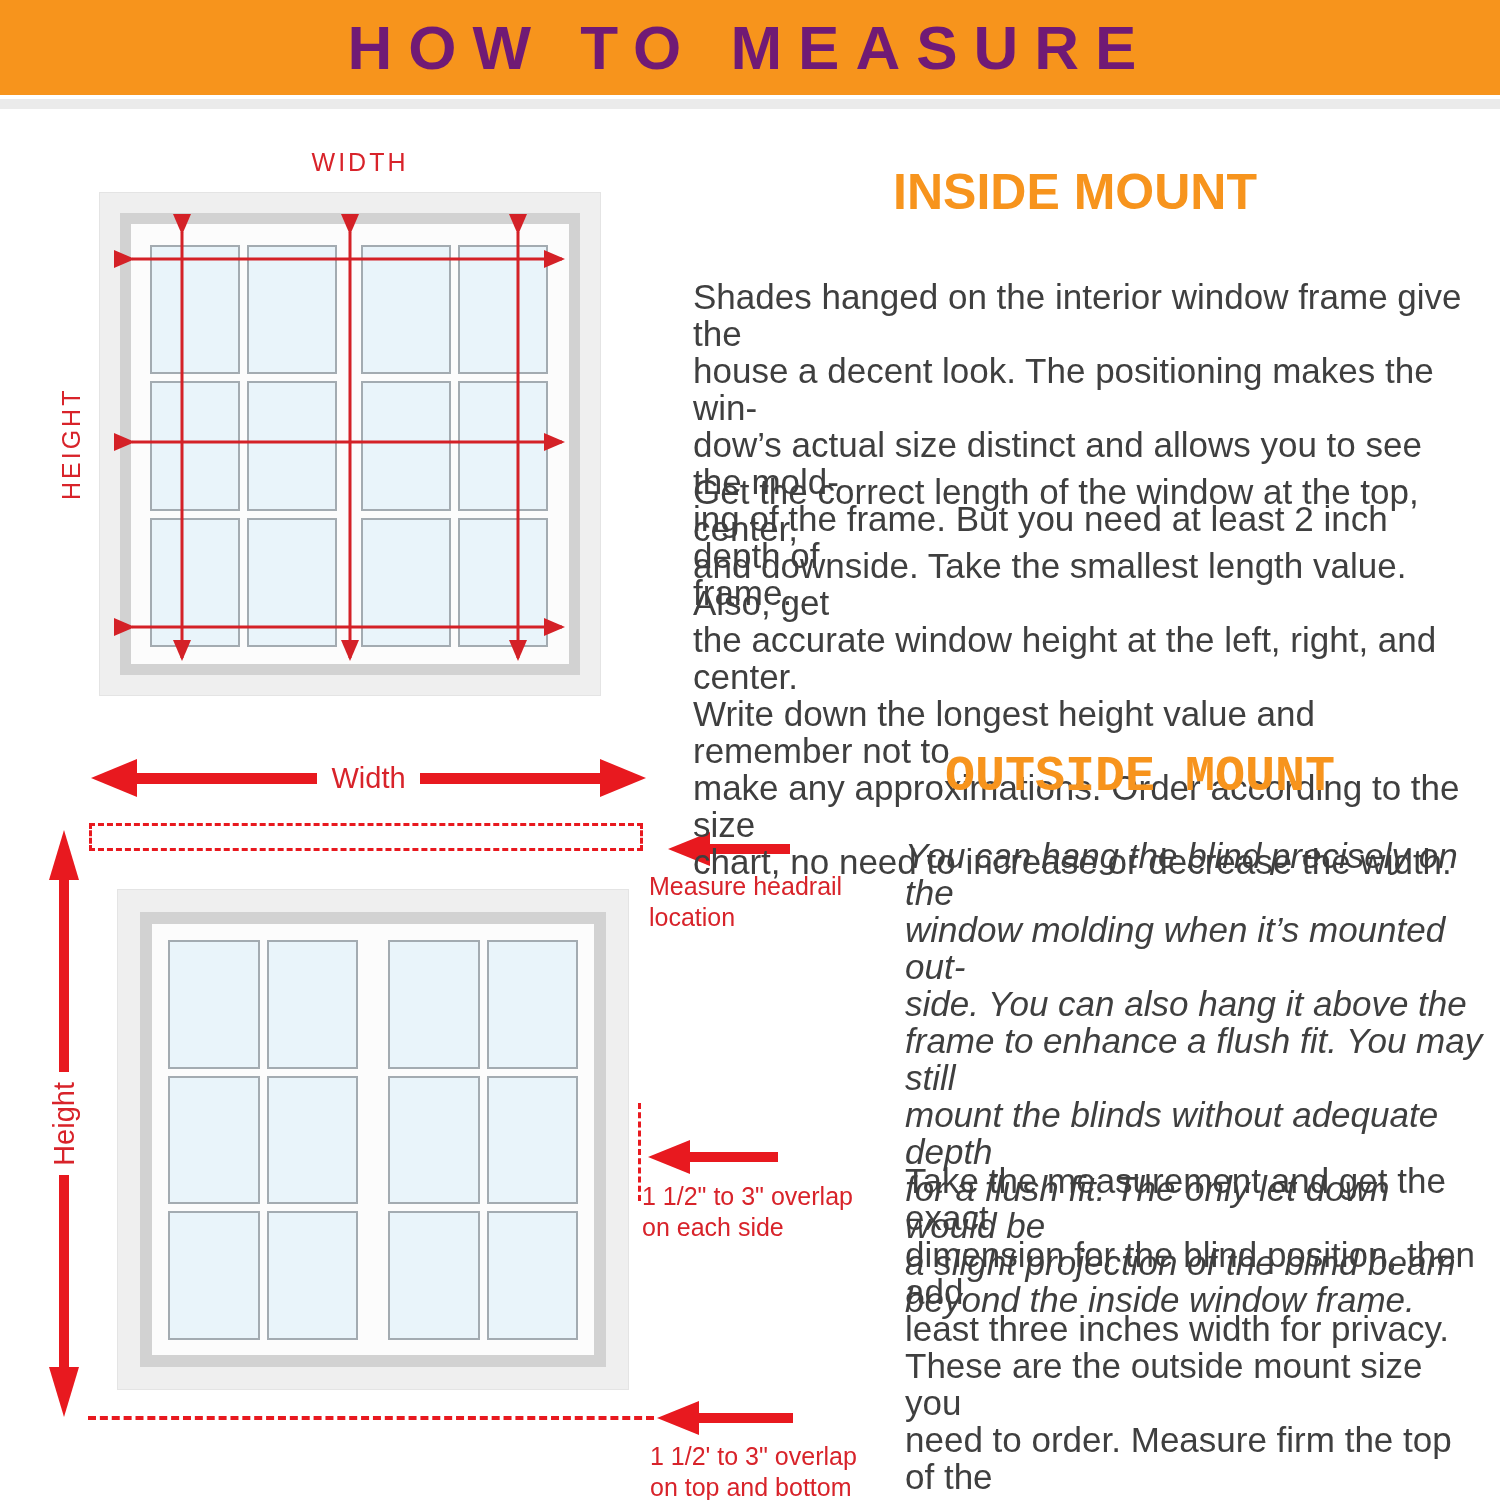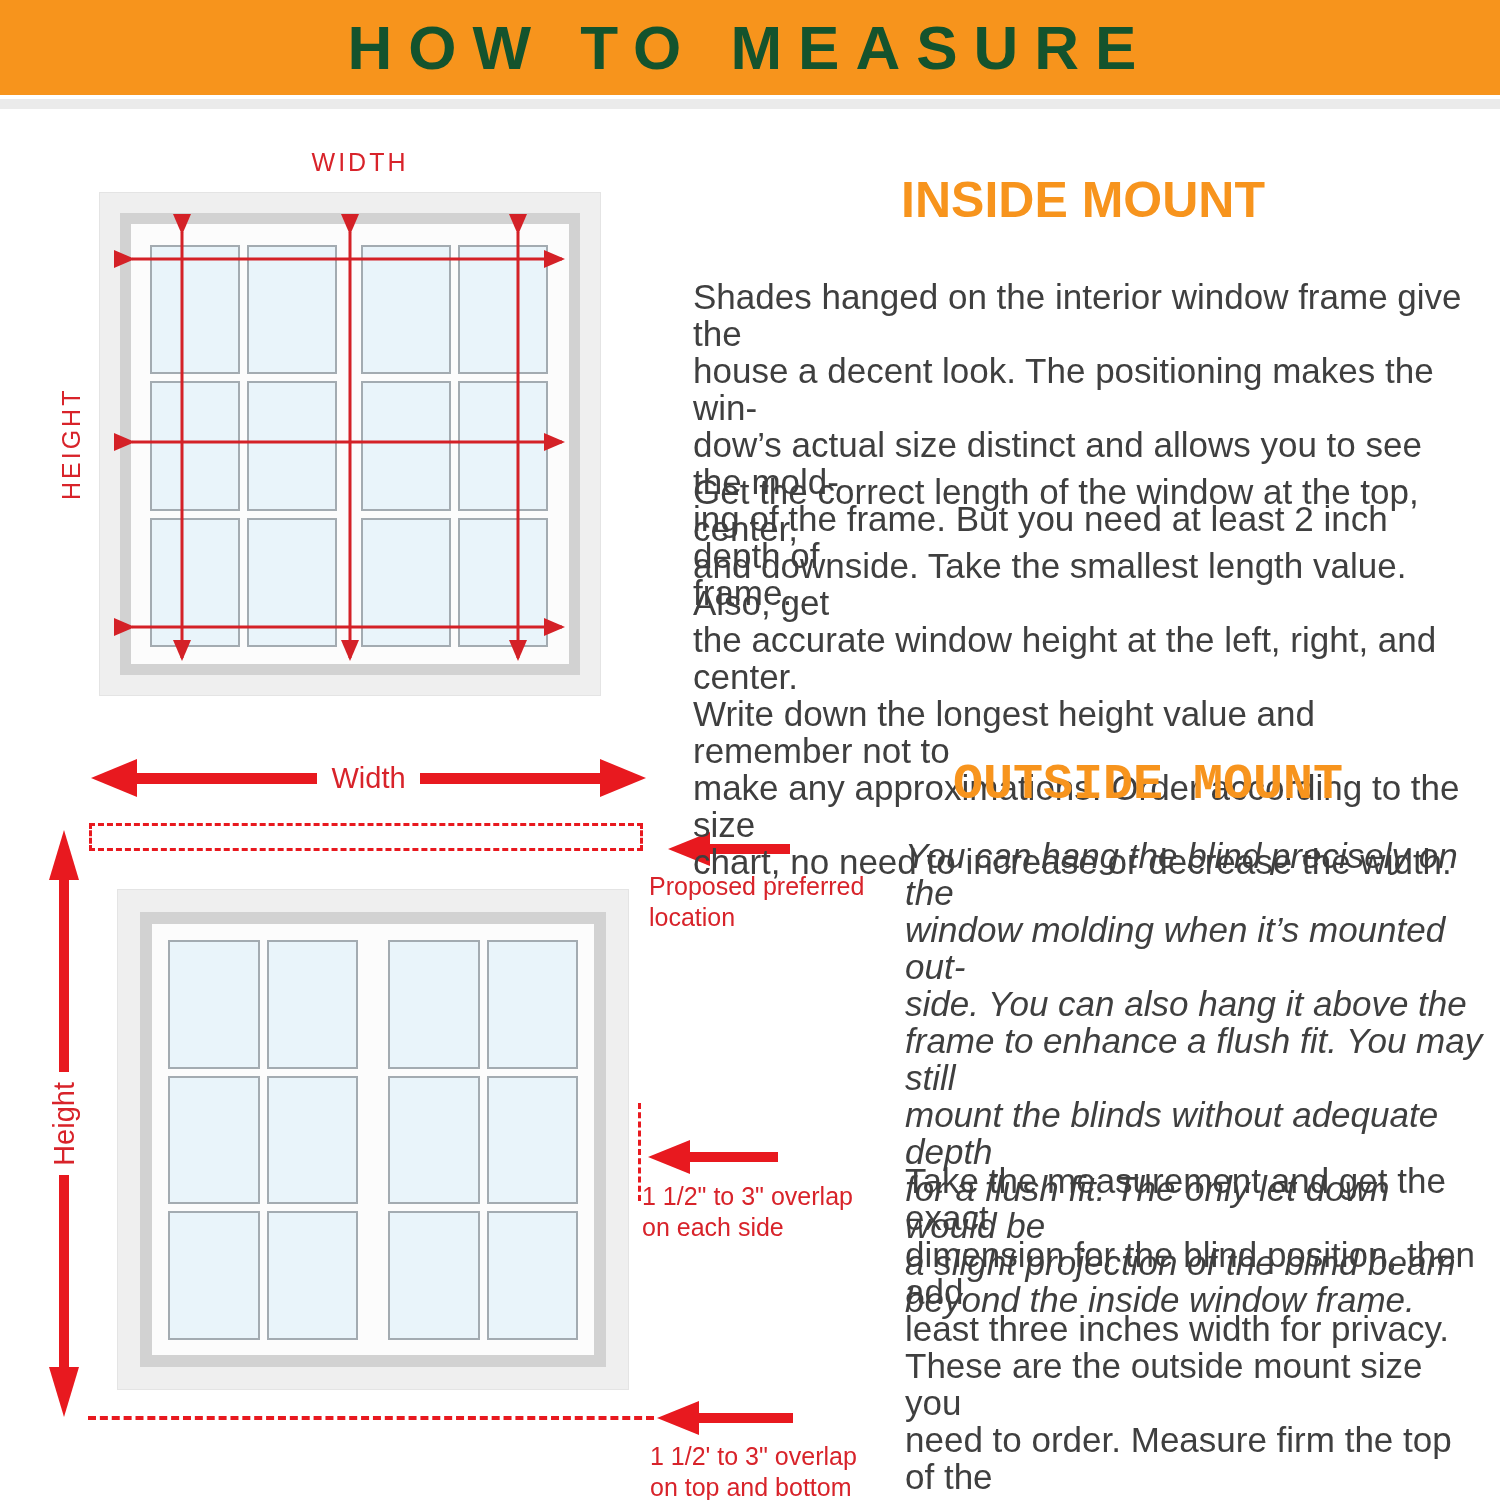--- a/index.html
+++ b/index.html
@@ -2,21 +2,21 @@
 <html style="--banner-bg: #F7941C; --heading-orange: #F7941D; --arrow-red: #E8191F; --thin-arrow-red: #D42127; --label-red: #D8232A; --pane-blue: #E9F4FA; --frame-gray: #D2D2D2; --frame-light: #EFEFEF; --body-text: #3F3F3F;"><head>
 <meta charset="utf-8">
 <style>
   html,body{margin:0;padding:0;background:#fff;}
   .page{position:relative;width:1500px;height:1500px;background:#fff;overflow:hidden;
         font-family:"Liberation Sans","DejaVu Sans",sans-serif;}
 
   
   .banner{position:absolute;left:0;top:0;width:100%;height:95px;background:var(--banner-bg);
           display:flex;align-items:center;justify-content:center;}
-  .banner-title{color:#14532d;font-size:62px;font-weight:bold;letter-spacing:16px;margin:0;white-space:nowrap;}
+  .banner-title{color:#701a75;font-size:62px;font-weight:bold;letter-spacing:16px;margin:0;white-space:nowrap;}
   .banner-strip{position:absolute;left:0;top:99px;width:100%;height:10px;background:#EBEBEB;}
 
   
   .window{position:absolute;background:var(--frame-light);box-shadow:0 0 0 1px #E4E4E4;}
   .w-band{position:absolute;background:var(--frame-gray);}
   .w-sash{position:absolute;background:#FCFCFC;}
   .panes{position:absolute;display:flex;}
   .sash{flex:1;display:grid;grid-template-columns:1fr 1fr;grid-template-rows:1fr 1fr 1fr;gap:7px;}
   .pane{background:var(--pane-blue);border:2px solid #A3ABB1;}
   .mullion{flex:0 0 auto;}
@@ -68,21 +68,21 @@
   .side-dash{position:absolute;left:608px;top:358px;height:98px;width:0;
              border-left:3px dashed var(--arrow-red);}
   .side-arrow{left:618px;top:395px;width:130px;height:34px;}
   .side-label{left:612px;top:436px;}
   .bottom-dash{position:absolute;left:58px;top:671px;width:566px;height:0;
                border-top:4px dashed var(--arrow-red);}
   .bottom-arrow{left:627px;top:656px;width:136px;height:34px;}
   .bottom-label{left:620px;top:696px;}
 
   
-  .mount-heading{position:absolute;margin:8px;font-size:50px;font-weight:bold;color:var(--heading-orange);
+  .mount-heading{position:absolute;margin:0;font-size:50px;font-weight:bold;color:var(--heading-orange);
                  text-align:center;white-space:nowrap;}
   .inside-heading{left:690px;top:163px;width:770px;}
   .outside-heading{left:860px;top:748px;width:560px;font-family:Liberation Mono, monospace;}
   .body-par{position:absolute;font-size:35px;line-height:37px;color:var(--body-text);white-space:pre-line;}
   .inside-p1{left:693px;top:278px;width:775px;}
   .inside-p2{left:693px;top:473px;width:775px;}
   .outside-p1{left:905px;top:837px;width:580px;font-style:italic;}
   .outside-p2{left:905px;top:1162px;width:580px;}
 </style>
 </head>
@@ -147,21 +147,21 @@
       <div class="shaft-h"></div>
       <div class="th-right"></div>
     </div>
 
     <div class="headrail-rect"></div>
 
     <div class="small-arrow" style="left:638px;top:86px;width:122px;height:36px;">
       <div class="sa-head"></div>
       <div class="sa-shaft"></div>
     </div>
-    <div class="red-note" style="left:619px;top:126px;">Proposed preferred
+    <div class="red-note" style="left:619px;top:126px;">Measure headrail
 location</div>
 
     <div class="height-arrow">
       <div class="th-up"></div>
       <div class="shaft-v"></div>
       <div class="ha-label">Height</div>
       <div class="shaft-v"></div>
       <div class="th-down"></div>
     </div>
 

